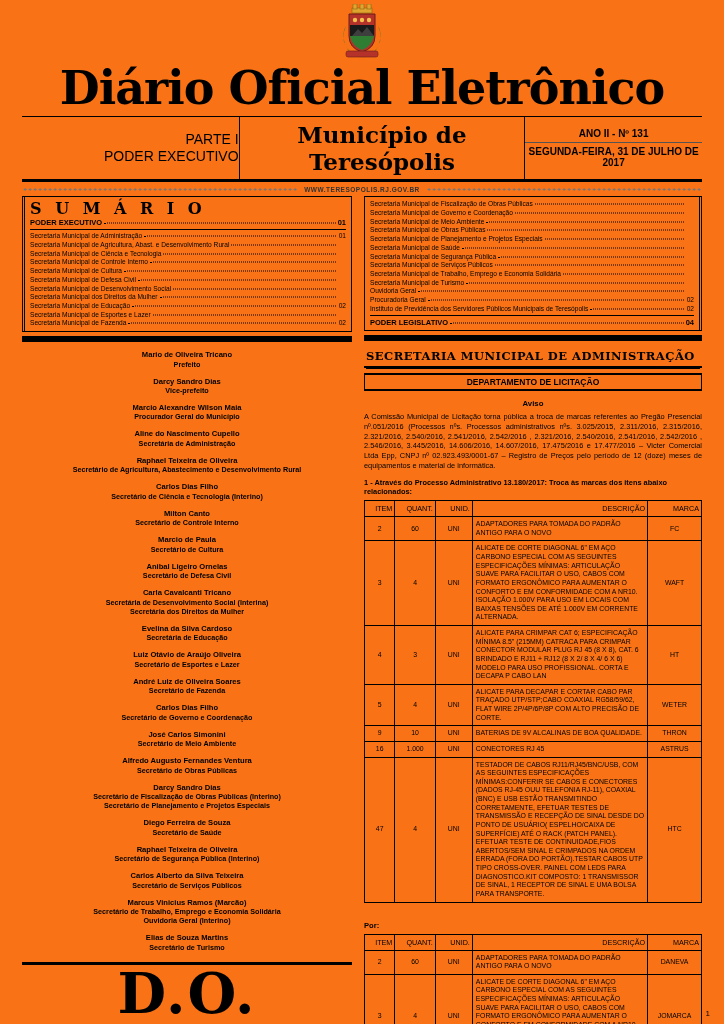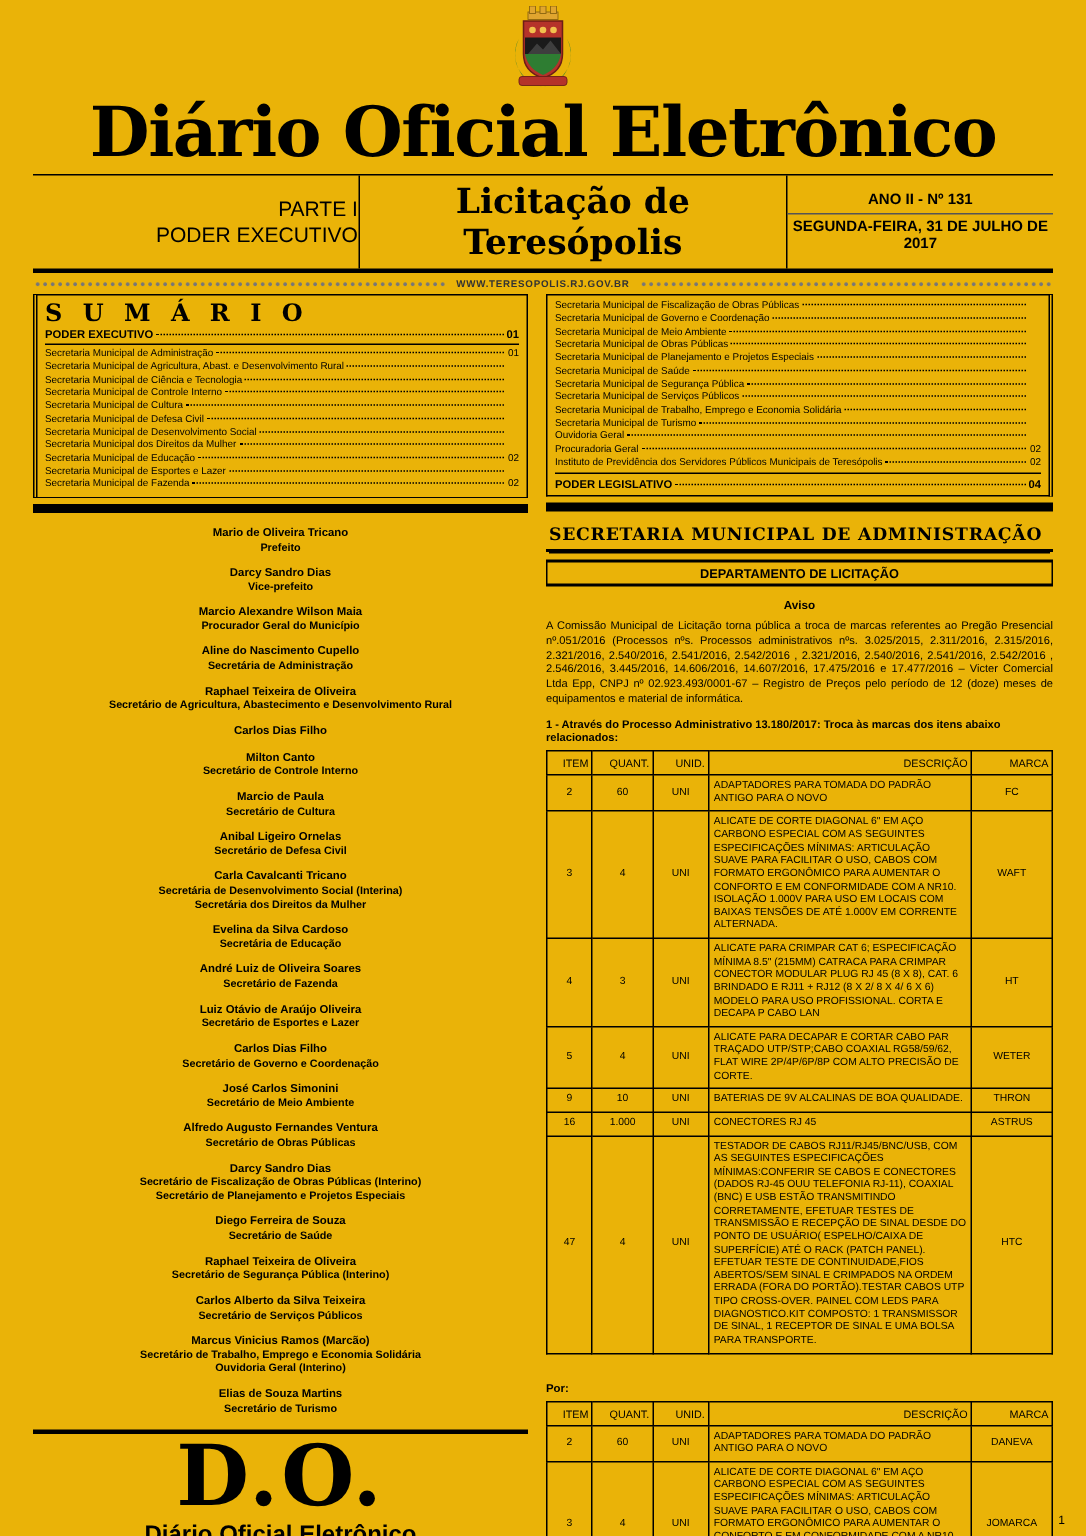--- a/index.html
+++ b/index.html
@@ -1,16 +1,16 @@
 <!DOCTYPE html>
 <html><head>
 <meta charset="utf-8">
 <style>
   html,body{margin:0;padding:0;background:#888;}
-  .page{width:724px;height:1024px;margin:0 auto;background:#eab308;box-sizing:border-box;
+  .page{width:724px;height:1024px;margin:0 auto;background:#f97316;box-sizing:border-box;
         padding:4px 22px 6px 22px;font-family:"Liberation Sans",sans-serif;color:#000;
         position:relative;overflow:hidden;}
   
   .crest-wrap{text-align:center;height:58px;}
   .masthead{font-family:"DejaVu Serif",serif;font-weight:bold;font-size:46px;line-height:1.05;
             text-align:center;letter-spacing:-1px;margin:2px 0 4px 0;}
   .banner{display:flex;border-top:1px solid #000;border-bottom:3px solid #000;align-items:stretch;}
   .banner .cell{box-sizing:border-box;display:flex;flex-direction:column;justify-content:center;}
   .cell-part{width:32%;border-right:1px solid #000;text-align:right;font-size:14px;line-height:1.25;padding:4px 0;}
   .cell-mun{width:42%;border-right:1px solid #000;text-align:center;
@@ -93,21 +93,21 @@
   </div>
 
   <div class="masthead">Diário Oficial Eletrônico</div>
 
   <div class="banner">
     <div class="cell cell-part">
       <span class="cw">PARTE I</span>
       <span class="cw">PODER EXECUTIVO</span>
     </div>
     <div class="cell cell-mun">
-      <span>Licitação de Teresópolis</span>
+      <span>Município de Teresópolis</span>
     </div>
     <div class="cell cell-ano">
       <div class="ano">ANO II - Nº 131</div>
       <div class="dt">SEGUNDA-FEIRA, 31 DE JULHO DE 2017</div>
     </div>
   </div>
 
   <div class="site-line">
     <div class="chain"></div>
     <div class="site-url">WWW.TERESOPOLIS.RJ.GOV.BR</div>
@@ -218,20 +218,21 @@
             <div class="o-role">Secretária de Administração</div>
           </div>
 
           <div class="official">
             <div class="o-name">Raphael Teixeira de Oliveira</div>
             <div class="o-role">Secretário de Agricultura, Abastecimento e Desenvolvimento Rural</div>
           </div>
 
           <div class="official">
             <div class="o-name">Carlos Dias Filho</div>
+            <div class="o-role">Secretário de Ciência e Tecnologia (Interino)</div>
           </div>
 
           <div class="official">
             <div class="o-name">Milton Canto</div>
             <div class="o-role">Secretário de Controle Interno</div>
           </div>
 
           <div class="official">
             <div class="o-name">Marcio de Paula</div>
             <div class="o-role">Secretário de Cultura</div>
@@ -247,27 +248,27 @@
             <div class="o-role">Secretária de Desenvolvimento Social (Interina)
 Secretária dos Direitos da Mulher</div>
           </div>
 
           <div class="official">
             <div class="o-name">Evelina da Silva Cardoso</div>
             <div class="o-role">Secretária de Educação</div>
           </div>
 
           <div class="official">
+            <div class="o-name">Luiz Otávio de Araújo Oliveira</div>
+            <div class="o-role">Secretário de Esportes e Lazer</div>
+          </div>
+
+          <div class="official">
             <div class="o-name">André Luiz de Oliveira Soares</div>
             <div class="o-role">Secretário de Fazenda</div>
-          </div>
-
-          <div class="official">
-            <div class="o-name">Luiz Otávio de Araújo Oliveira</div>
-            <div class="o-role">Secretário de Esportes e Lazer</div>
           </div>
 
           <div class="official">
             <div class="o-name">Carlos Dias Filho</div>
             <div class="o-role">Secretário de Governo e Coordenação</div>
           </div>
 
           <div class="official">
             <div class="o-name">José Carlos Simonini</div>
             <div class="o-role">Secretário de Meio Ambiente</div>

